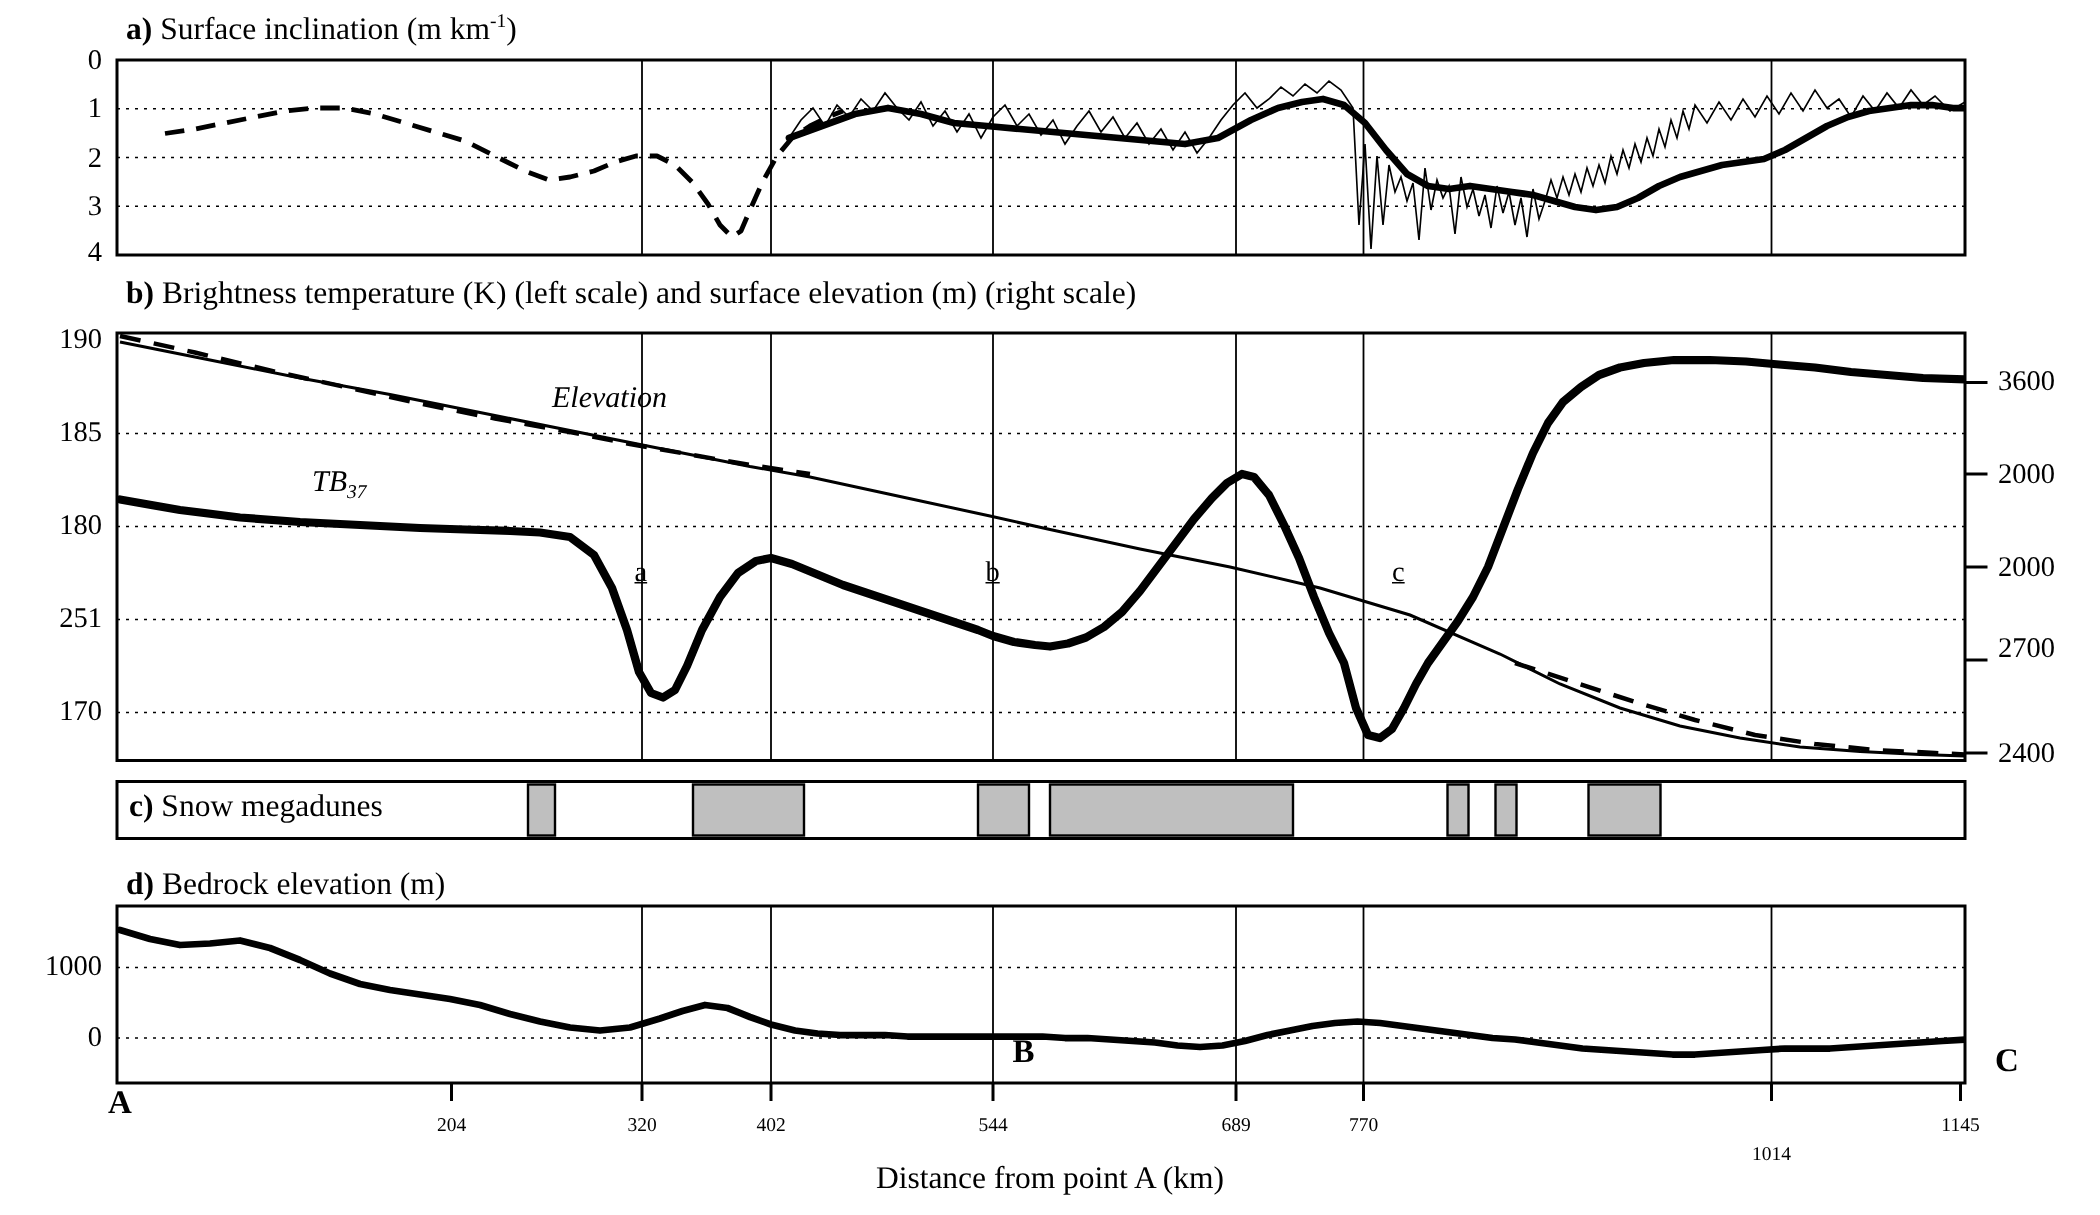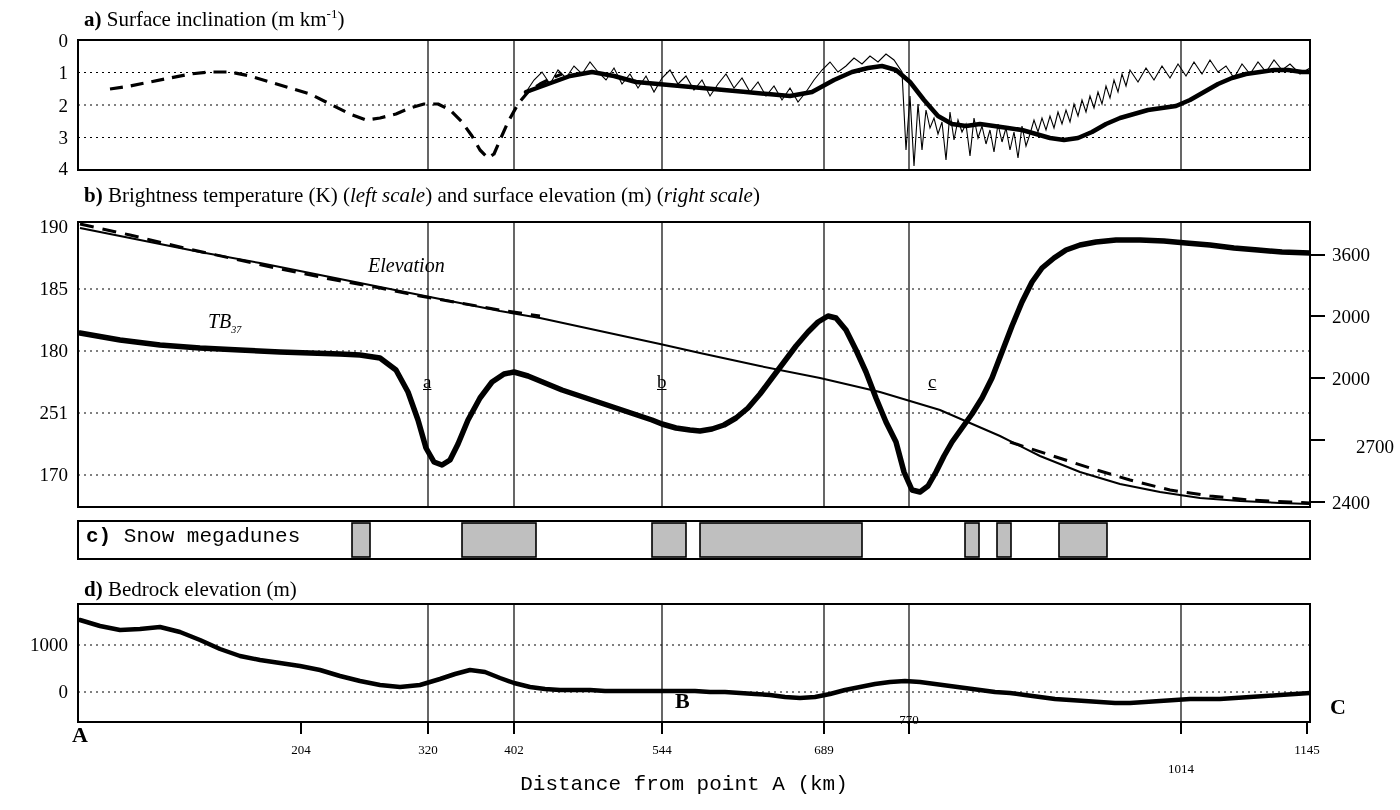--- a/index.html
+++ b/index.html
@@ -11,21 +11,21 @@
     position:relative;
     overflow:hidden;
   }
   .fig{position:absolute;left:0;top:0;width:1400px;height:810px;}
   .panel-title{
     position:absolute;
     font-size:21px;
     white-space:nowrap;
   }
   .panel-title b{font-weight:bold;}
-  .ital{font-style:italic;}
+  .ital{}
   .axis-label{
     position:absolute;
     font-size:19px;
     text-align:right;
     white-space:nowrap;
   }
   .axis-label-left{
     position:absolute;
     font-size:19px;
     text-align:left;
@@ -60,21 +60,21 @@
     font-size:20px;
     font-style:italic;
     white-space:nowrap;
   }
   .megatext{
     position:absolute;
     font-size:21px;
     white-space:nowrap;
   }
   .sup{font-size:13px;vertical-align:super;}
-  .sub{font-size:10px;vertical-align:sub;}
+  .sub{font-size:13px;vertical-align:sub;}
 </style>
 </head>
 <body>
 
 <div class="fig">
 
 <svg width="1400" height="810" viewBox="0 0 1400 810" style="position:absolute;left:0;top:0;">
   <defs>
     <clipPath id="clipA">
           <rect x="78" y="40" width="1232" height="130"></rect>
@@ -206,52 +206,52 @@
 
 <div class="axis-label" style="left:6px; top:216px; width:62px;">190</div>
 <div class="axis-label" style="left:6px; top:278px; width:62px;">185</div>
 <div class="axis-label" style="left:6px; top:340px; width:62px;">180</div>
 <div class="axis-label" style="left:6px; top:402px; width:62px;">251</div>
 <div class="axis-label" style="left:6px; top:464px; width:62px;">170</div>
 
 <div class="axis-label-left" style="left:1332px; top:244px;">3600</div>
 <div class="axis-label-left" style="left:1332px; top:306px;">2000</div>
 <div class="axis-label-left" style="left:1332px; top:368px;">2000</div>
-<div class="axis-label-left" style="left:1332px; top:436px;margin-left:24px;">2700</div>
+<div class="axis-label-left" style="left:1332px; top:422px;">2700</div>
 <div class="axis-label-left" style="left:1332px; top:492px;">2400</div>
 
 <div class="curvelabel" style="left:368px; top:254px;">Elevation</div>
 <div class="curvelabel" style="left:208px; top:310px;">
   <span>TB</span><span class="sub">37</span>
 </div>
 
 <div class="anno" style="left:423px; top:371px;">a</div>
 <div class="anno" style="left:657px; top:371px;">b</div>
 <div class="anno" style="left:928px; top:371px;">c</div>
 
-<div class="megatext" style="left:86px; top:525px;font-family:Liberation Mono, monospace;">
+<div class="megatext" style="left:86px; top:525px;">
   <b>c)</b>
   <span>Snow megadunes</span>
 </div>
 
 <div class="panel-title" style="left:84px; top:577px;">
   <b>d)</b>
   <span>Bedrock elevation (m)</span>
 </div>
 <div class="axis-label" style="left:0px; top:634px; width:68px;">1000</div>
 <div class="axis-label" style="left:0px; top:681px; width:68px;">0</div>
 
 <div class="endlabel" style="left:72px; top:722px;">A</div>
 <div class="endlabel" style="left:675px; top:688px;">B</div>
 <div class="endlabel" style="left:1330px; top:694px;">C</div>
 
 <div class="xtick" style="left:261px; top:742px; width:80px;">204</div>
 <div class="xtick" style="left:388px; top:742px; width:80px;">320</div>
 <div class="xtick" style="left:474px; top:742px; width:80px;">402</div>
 <div class="xtick" style="left:622px; top:742px; width:80px;">544</div>
 <div class="xtick" style="left:784px; top:742px; width:80px;">689</div>
-<div class="xtick" style="left:869px; top:712px; width:80px;">770</div>
+<div class="xtick" style="left:869px; top:742px; width:80px;">770</div>
 <div class="xtick" style="left:1141px; top:742px; width:80px;margin-top:19px;">1014</div>
 <div class="xtick" style="left:1267px; top:742px; width:80px;">1145</div>
 
-<div class="xaxis-title" style="left:484px; top:773px; width:400px;font-family:Liberation Mono, monospace;">Distance from point A (km)</div>
+<div class="xaxis-title" style="left:500px; top:773px; width:400px;">Distance from point A (km)</div>
 
 </div>
 
 </body></html>

